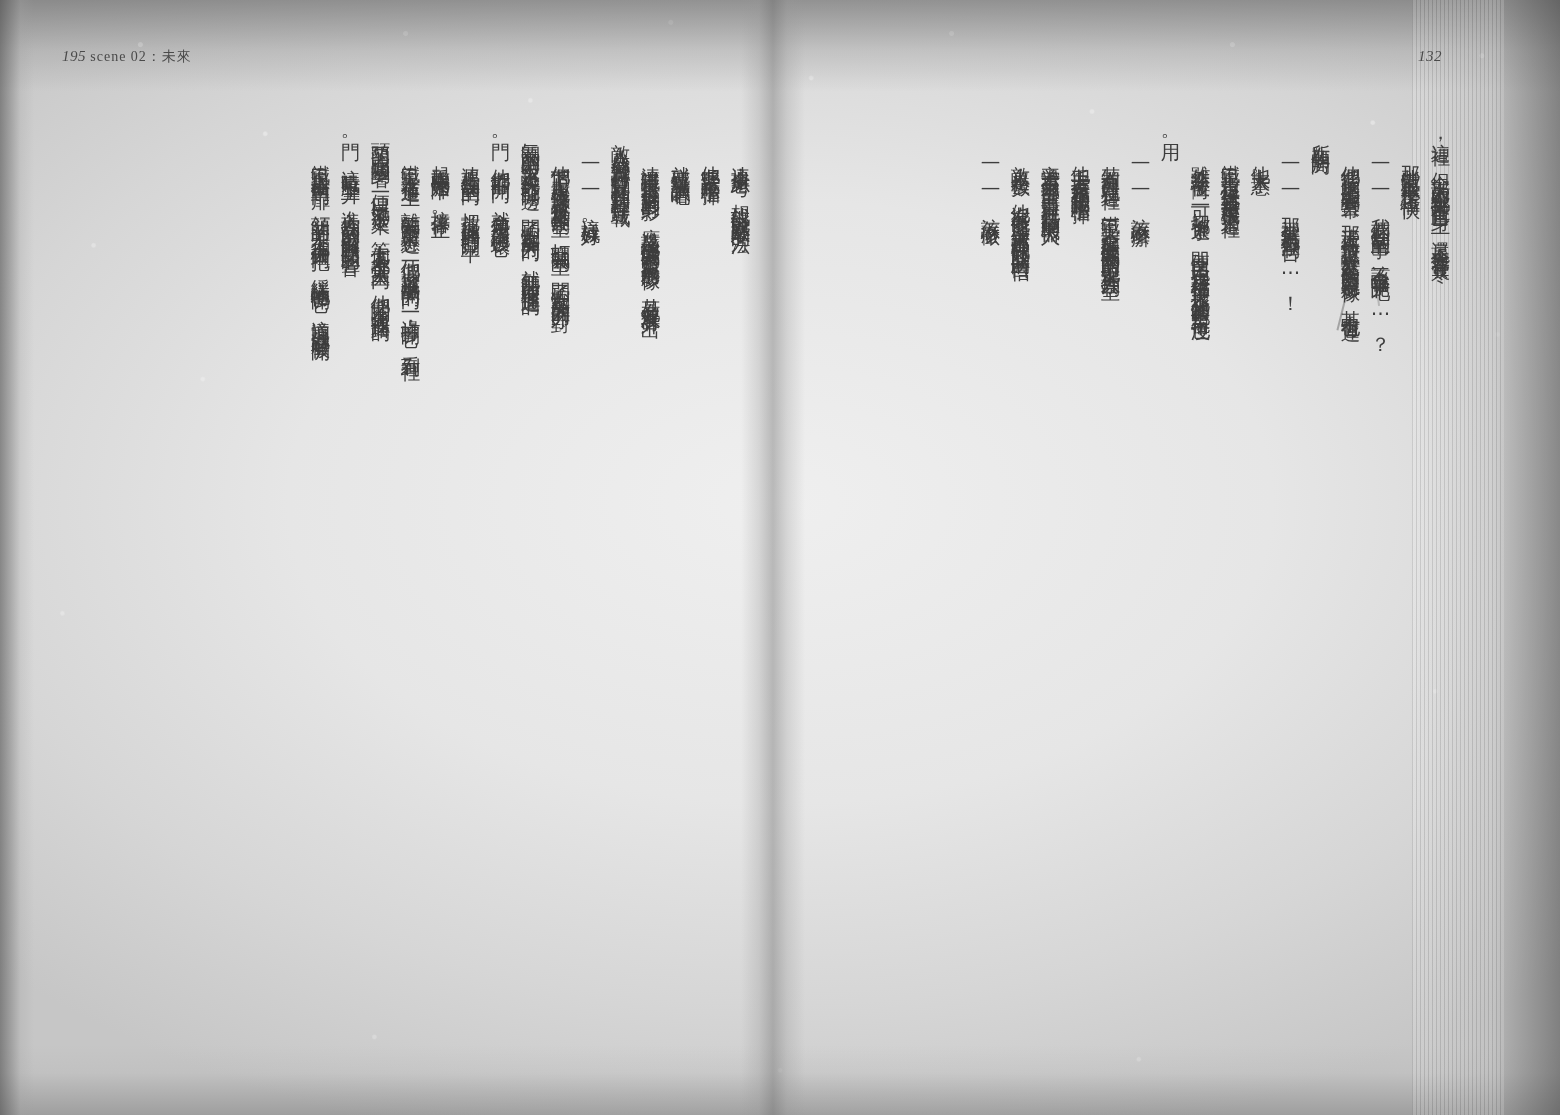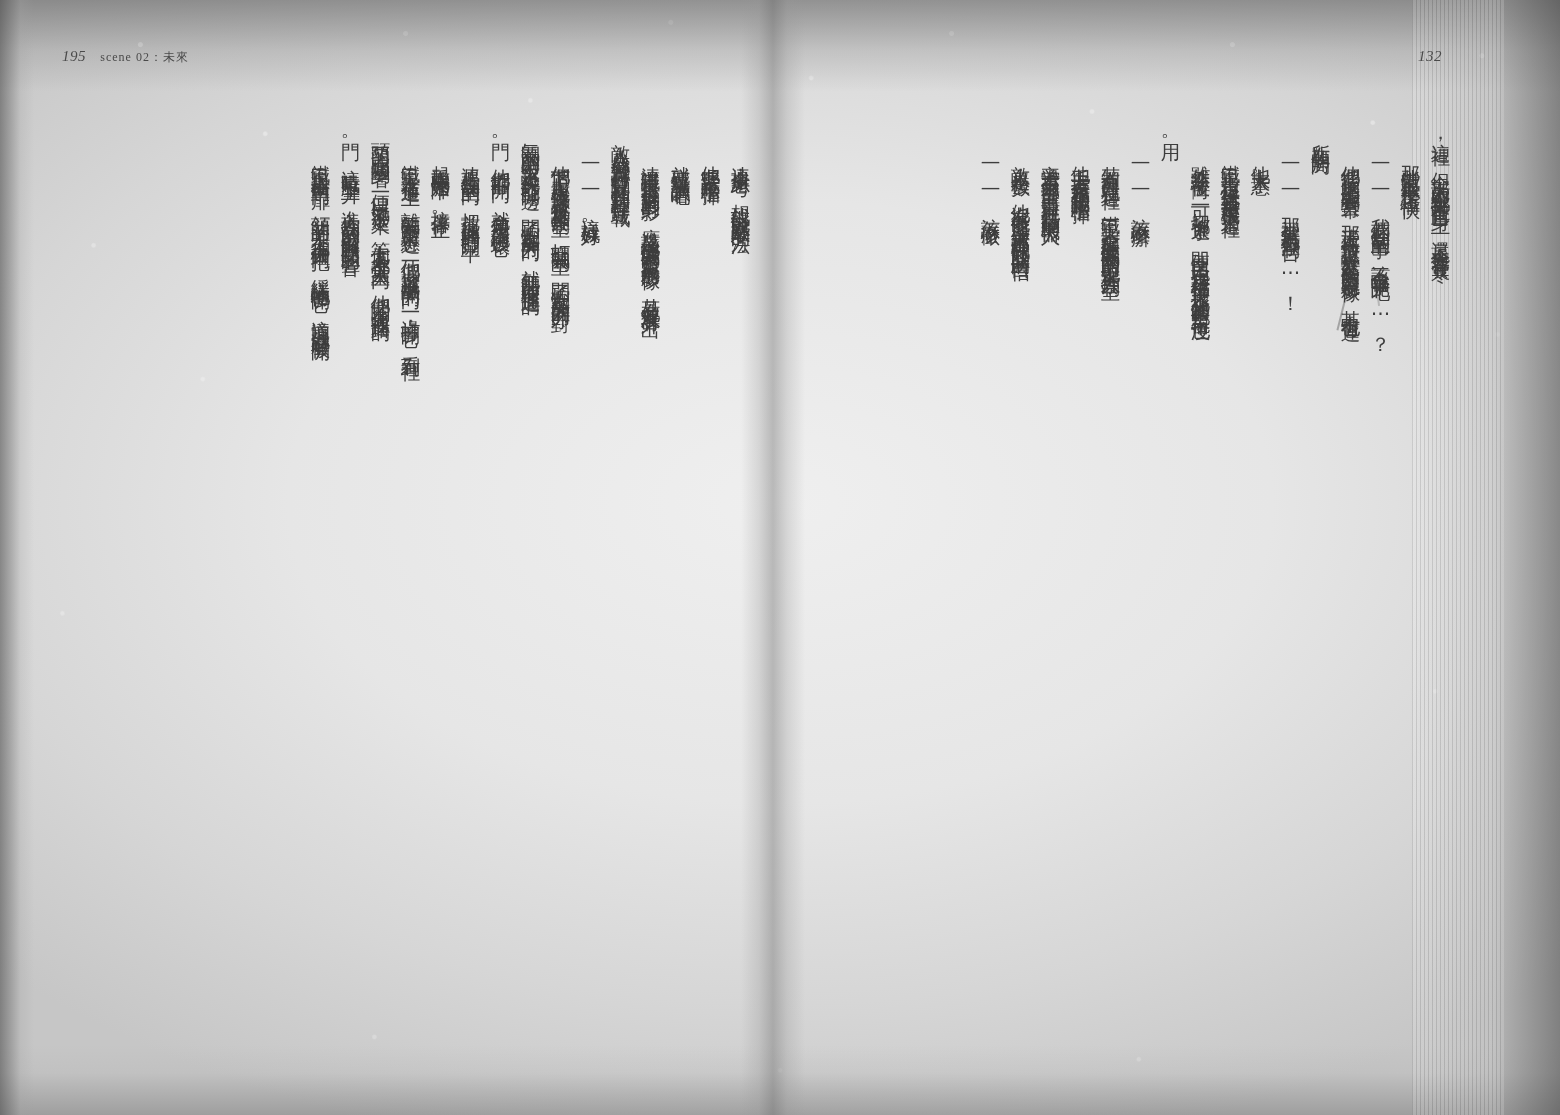--- a/index.html
+++ b/index.html
@@ -113,22 +113,21 @@
     font-style: italic;
     font-size: 15px;
     color: #4a4a4a;
     letter-spacing: .5px;
     white-space: nowrap;
   }
   .folio-left  { left: 32px;  top: 48px; }
   .folio-right { right: 28px; top: 48px; }
   .folio .scene {
     font-style: normal;
-    font-size: 12px;
-    margin-left: 10px;
+    font-size: 14px;
     letter-spacing: 1px;
   }
 
   
   .body-vertical {
     position: absolute;
     top: 110px;
     height: 880px;
     display: flex;
     flex-direction: row-reverse;

